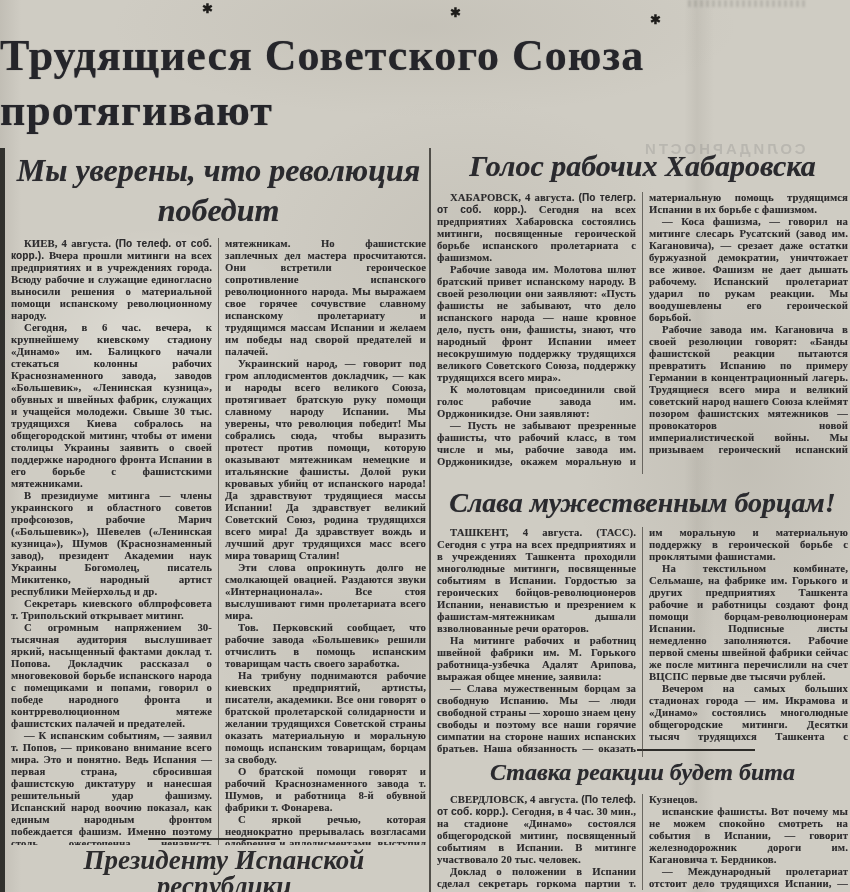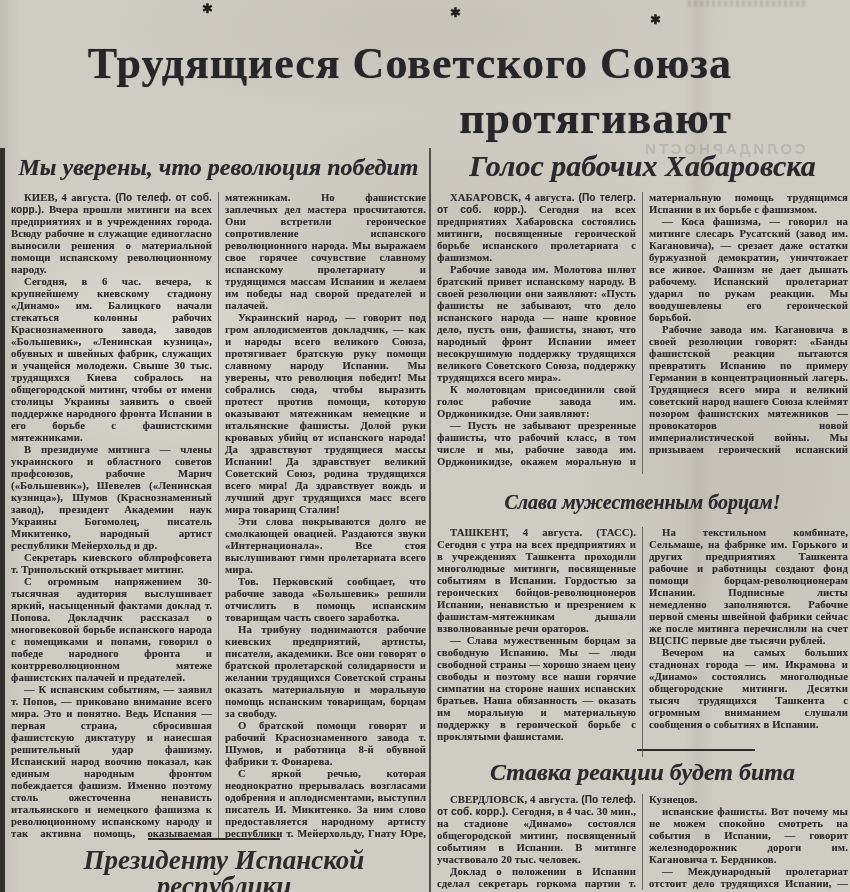--- a/index.html
+++ b/index.html
@@ -16,50 +16,50 @@
     font-family:"Liberation Serif", serif;
     color:#2c2b2d;
   }
   .star{position:absolute;font-size:13px;color:#1e1d1b;font-weight:bold;}
   .star.s1{left:202px;top:1px;}
   .star.s2{left:450px;top:5px;}
   .star.s3{left:650px;top:12px;}
   .smudge{position:absolute;left:688px;top:0;width:120px;height:7px;
     background:repeating-linear-gradient(90deg, rgba(70,68,64,.35) 0 3px, transparent 3px 6px);
     filter:blur(1px);opacity:.5;}
-  .headline{position:absolute;left:0;top:28px;width:732px;text-align:right;
+  .headline{position:absolute;left:0;top:28px;width:732px;text-align:left;
     font-weight:bold;color:#25252a;line-height:55px;
-    text-shadow:0 0 1px rgba(35,35,40,.55);margin-top:8px;}
+    text-shadow:0 0 1px rgba(35,35,40,.55);}
   .headline .hl{font-size:44px;letter-spacing:1px;}
   .bleed{position:absolute;left:642px;top:140px;transform:scaleX(-1);
     font:700 15px "Liberation Sans", sans-serif;letter-spacing:3px;
     color:rgba(75,73,78,.16);}
   .edge-bar{position:absolute;left:0;top:148px;width:5px;height:744px;background:#1d1c1a;opacity:.88;}
   .v-rule{position:absolute;background:rgba(45,44,40,.78);width:2px;}
   .v-rule.mid{left:429px;top:148px;height:744px;}
   .h-rule{position:absolute;height:2px;background:#2d2c29;}
   .h-rule.tash{left:637px;top:749px;width:118px;}
   .section{position:absolute;overflow:hidden;}
   .sec-title{font-style:italic;font-weight:bold;text-align:center;color:#2a2a2e;
     text-shadow:0 0 .7px rgba(40,40,45,.5);}
   .cols{column-gap:13px;column-count:2;column-fill:auto;overflow:hidden;
     column-rule:1px solid rgba(62,60,54,.7);
     font-size:10.6px;line-height:12px;font-weight:bold;text-align:justify;
     letter-spacing:.15px;color:#2d2c2e;
     text-shadow:.3px .3px .3px rgba(45,45,48,.35);}
   .cols p{margin:0;text-indent:13px;}
   .cols p b{font-family:"Liberation Sans", sans-serif;font-size:10px;}
   #sec-kiev{left:11px;top:150px;width:415px;height:695px;}
-  #sec-kiev .sec-title{font-size:24px;line-height:34px;margin:0 0 8px 0;}
+  #sec-kiev .sec-title{font-size:32px;line-height:40px;margin:0 0 8px 0;}
   #sec-kiev .cols{height:648px;}
   #sec-khab{left:437px;top:148px;width:411px;height:330px;}
   #sec-khab .sec-title{font-size:30px;line-height:36px;margin:0 0 8px 0;}
   #sec-khab .cols{height:282px;}
   #sec-tash{left:437px;top:486px;width:411px;height:272px;}
-  #sec-tash .sec-title{font-size:20px;line-height:33px;margin:0 0 8px 0;font-style:italic;}
+  #sec-tash .sec-title{font-size:28px;line-height:33px;margin:0 0 8px 0;font-style:italic;}
   #sec-tash .cols{height:230px;}
   #sec-sverd{left:437px;top:756px;width:411px;height:136px;}
   #sec-sverd .sec-title{font-size:24px;line-height:32px;margin:0 0 6px 0;}
   #sec-sverd .cols{height:96px;}
   .address{position:absolute;left:20px;top:838px;width:408px;}
   .address .a-rule{margin:0 0 7px 128px;width:132px;height:2px;background:#2f2e2b;}
   .address .a1{font-style:italic;font-weight:bold;font-size:27px;line-height:26px;text-align:center;}
   .address .a2{font-style:italic;font-weight:bold;font-size:23px;line-height:26px;text-align:right;padding-right:46px;}
 </style>
 </head>
@@ -85,21 +85,21 @@
   <div class="section" id="sec-kiev">
     <div class="sec-title">Мы уверены, что революция победит</div>
     <div class="cols">
         <p>КИЕВ, 4 августа. <b>(По телеф. от соб. корр.).</b> Вчера прошли митинги на всех предприятиях и в учреждениях города. Всюду рабочие и служащие единогласно выносили решения о материальной помощи испанскому революционному народу.</p>
         <p>Сегодня, в 6 час. вечера, к крупнейшему киевскому стадиону «Динамо» им. Балицкого начали стекаться колонны рабочих Краснознаменного завода, заводов «Большевик», «Ленинская кузница», обувных и швейных фабрик, служащих и учащейся молодежи. Свыше 30 тыс. трудящихся Киева собралось на общегородской митинг, чтобы от имени столицы Украины заявить о своей поддержке народного фронта Испании в его борьбе с фашистскими мятежниками.</p>
         <p>В президиуме митинга — члены украинского и областного советов профсоюзов, рабочие Марич («Большевик»), Шевелев («Ленинская кузница»), Шумов (Краснознаменный завод), президент Академии наук Украины Богомолец, писатель Микитенко, народный артист республики Мейерхольд и др.</p>
         <p>Секретарь киевского облпрофсовета т. Трипольский открывает митинг.</p>
         <p>С огромным напряжением 30-тысячная аудитория выслушивает яркий, насыщенный фактами доклад т. Попова. Докладчик рассказал о многовековой борьбе испанского народа с помещиками и попами, говорил о победе народного фронта и контрреволюционном мятеже фашистских палачей и предателей.</p>
         <p>— К испанским событиям, — заявил т. Попов, — приковано внимание всего мира. Это и понятно. Ведь Испания — первая страна, сбросившая фашистскую диктатуру и нанесшая решительный удар фашизму. Испанский народ воочию показал, как единым народным фронтом побеждается фашизм. Именно поэтому столь ожесточенна ненависть итальянского и немецкого фашизма к революционному испанскому народу и так активна помощь, оказываемая мятежникам. Но фашистские заплечных дел мастера просчитаются. Они встретили героическое сопротивление испанского революционного народа. Мы выражаем свое горячее сочувствие славному испанскому пролетариату и трудящимся массам Испании и желаем им победы над сворой предателей и палачей.</p>
         <p>Украинский народ, — говорит под гром аплодисментов докладчик, — как и народы всего великого Союза, протягивает братскую руку помощи славному народу Испании. Мы уверены, что революция победит! Мы собрались сюда, чтобы выразить протест против помощи, которую оказывают мятежникам немецкие и итальянские фашисты. Долой руки кровавых убийц от испанского народа! Да здравствуют трудящиеся массы Испании! Да здравствует великий Советский Союз, родина трудящихся всего мира! Да здравствует вождь и лучший друг трудящихся масс всего мира товарищ Сталин!</p>
-        <p>Эти слова покрываются долго не смолкающей овацией. Раздаются звуки «Интернационала». Все стоя выслушивают гимн пролетариата всего мира.</p>
+        <p>Эти слова опрокинуть долго не смолкающей овацией. Раздаются звуки «Интернационала». Все стоя выслушивают гимн пролетариата всего мира.</p>
         <p>Тов. Перковский сообщает, что рабочие завода «Большевик» решили отчислить в помощь испанским товарищам часть своего заработка.</p>
         <p>На трибуну поднимаются рабочие киевских предприятий, артисты, писатели, академики. Все они говорят о братской пролетарской солидарности и желании трудящихся Советской страны оказать материальную и моральную помощь испанским товарищам, борцам за свободу.</p>
         <p>О братской помощи говорят и рабочий Краснознаменного завода т. Шумов, и работница 8-й обувной фабрики т. Фонарева.</p>
         <p>С яркой речью, которая неоднократно прерывалась возгласами одобрения и аплодисментами, выступил писатель И. Микитенко. За ним слово предоставляется народному артисту республики т. Мейерхольду, Гнату Юре, представителю молодежи Киева т. Яковчуку и др.</p>
       </div>
   </div>
 
   <div class="section" id="sec-khab">
     <div class="sec-title">Голос рабочих Хабаровска</div>
     <div class="cols">
@@ -109,20 +109,21 @@
         <p>— Пусть не забывают презренные фашисты, что рабочий класс, в том числе и мы, рабочие завода им. Орджоникидзе, окажем моральную и материальную помощь трудящимся Испании в их борьбе с фашизмом.</p>
         <p>— Коса фашизма, — говорил на митинге слесарь Русатский (завод им. Кагановича), — срезает даже остатки буржуазной демократии, уничтожает все живое. Фашизм не дает дышать рабочему. Испанский пролетариат ударил по рукам реакции. Мы воодушевлены его героической борьбой.</p>
         <p>Рабочие завода им. Кагановича в своей резолюции говорят: «Банды фашистской реакции пытаются превратить Испанию по примеру Германии в концентрационный лагерь. Трудящиеся всего мира и великий советский народ нашего Союза клеймят позором фашистских мятежников — провокаторов новой империалистической войны. Мы призываем героический испанский народ бороться до полной победы над фашизмом».</p>
       </div>
   </div>
 
   <div class="section" id="sec-tash">
     <div class="sec-title">Слава мужественным борцам!</div>
     <div class="cols">
         <p>ТАШКЕНТ, 4 августа. (ТАСС). Сегодня с утра на всех предприятиях и в учреждениях Ташкента проходили многолюдные митинги, посвященные событиям в Испании. Гордостью за героических бойцов-революционеров Испании, ненавистью и презрением к фашистам-мятежникам дышали взволнованные речи ораторов.</p>
+        <p>На митинге рабочих и работниц швейной фабрики им. М. Горького работница-узбечка Адалят Арипова, выражая общее мнение, заявила:</p>
         <p>— Слава мужественным борцам за свободную Испанию. Мы — люди свободной страны — хорошо знаем цену свободы и поэтому все наши горячие симпатии на стороне наших испанских братьев. Наша обязанность — оказать им моральную и материальную поддержку в героической борьбе с проклятыми фашистами.</p>
         <p>На текстильном комбинате, Сельмаше, на фабрике им. Горького и других предприятиях Ташкента рабочие и работницы создают фонд помощи борцам-революционерам Испании. Подписные листы немедленно заполняются. Рабочие первой смены швейной фабрики сейчас же после митинга перечислили на счет ВЦСПС первые две тысячи рублей.</p>
         <p>Вечером на самых больших стадионах города — им. Икрамова и «Динамо» состоялись многолюдные общегородские митинги. Десятки тысяч трудящихся Ташкента с огромным вниманием слушали сообщения о событиях в Испании.</p>
       </div>
   </div>
 
   <div class="section" id="sec-sverd">
     <div class="sec-title">Ставка реакции будет бита</div>
     <div class="cols">
         <p>СВЕРДЛОВСК, 4 августа. <b>(По телеф. от соб. корр.).</b> Сегодня, в 4 час. 30 мин., на стадионе «Динамо» состоялся общегородской митинг, посвященный событиям в Испании. В митинге участвовало 20 тыс. человек.</p>

